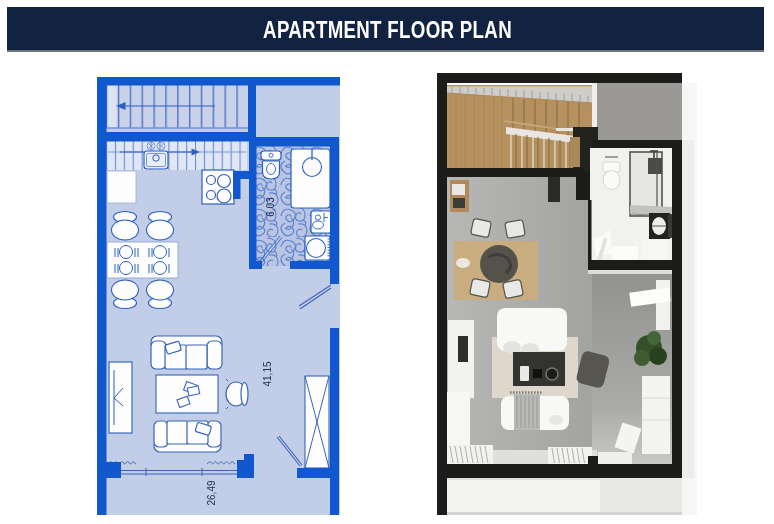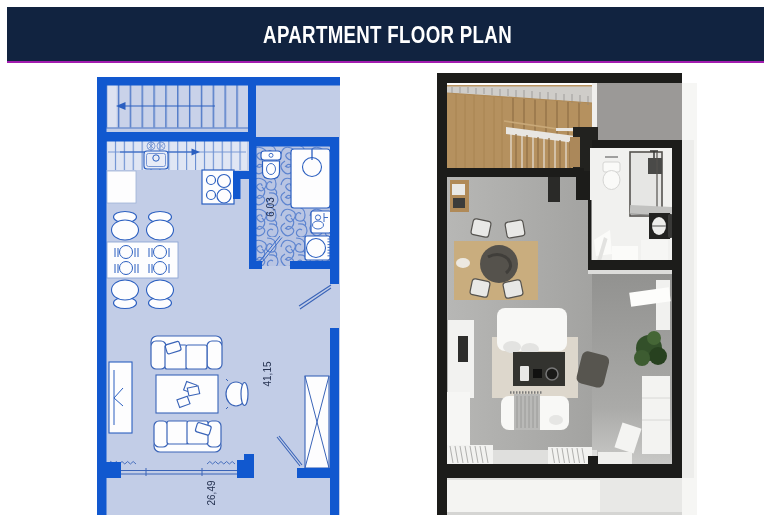--- a/index.html
+++ b/index.html
@@ -1,17 +1,17 @@
 <!DOCTYPE html>
 <html><head>
 <meta charset="utf-8">
 <style>
   html,body{margin:0;padding:0;width:774px;height:524px;background:#ffffff;overflow:hidden;}
   *{box-sizing:border-box;}
-  .hdr{position:absolute;left:7px;top:7px;width:757px;height:56px;background:#112340;border-bottom:2px solid #a21caf;
+  .hdr{position:absolute;left:7px;top:7px;width:757px;height:45px;background:#112340;border-bottom:2px solid #737373;
        display:flex;align-items:center;justify-content:center;}
   .hdr span{color:#ffffff;font-family:"Liberation Sans",sans-serif;font-weight:bold;font-size:23.5px;letter-spacing:0.4px;transform:scaleX(0.795);margin-top:3px;margin-left:4px;}
   svg{position:absolute;display:block;}
 </style>
 </head>
 <body>
 <div class="hdr">
     <span>APARTMENT FLOOR PLAN</span>
   </div>
 

